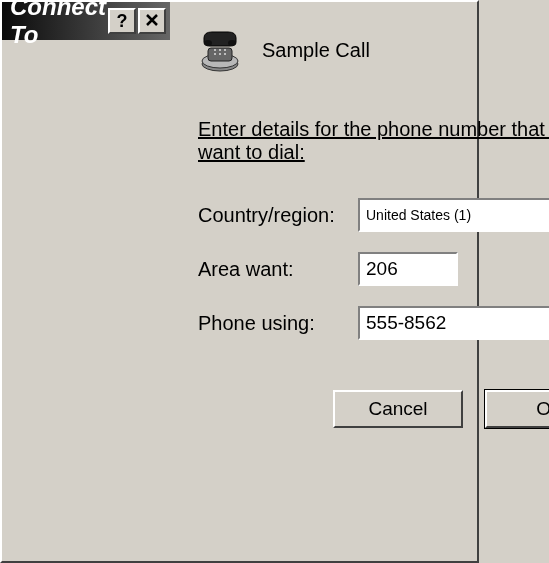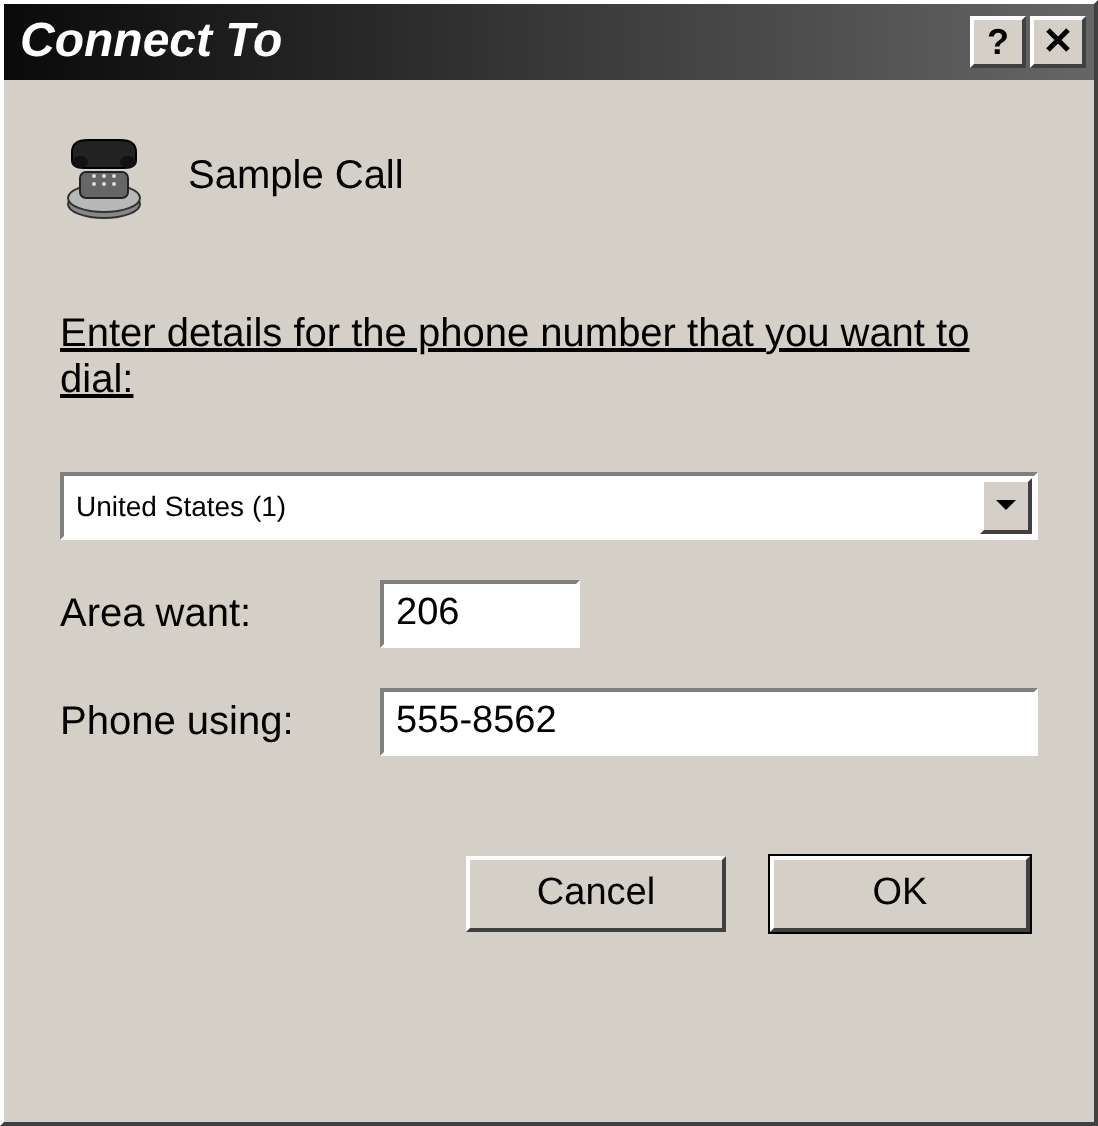--- a/index.html
+++ b/index.html
@@ -8,27 +8,26 @@
       padding: 0;
     }
     body {
       font-family: Tahoma, Arial, sans-serif;
       background: #d4d0c8;
       width: 549px;
       height: 563px;
       overflow: hidden;
     }
     .window {
-      width: 549px;
+      width: 479px;
       height: 563px;
       background: #d4d0c8;
       border: 2px solid;
       border-color: #ffffff #404040 #404040 #ffffff;
       display: flex;
-      flex-direction: column;
     }
     .titlebar {
       background: linear-gradient(to right, #0a0a0a, #666666);
       color: #ffffff;
       display: flex;
       align-items: center;
       height: 38px;
       padding: 0 4px 0 8px;
     }
     .titlebar-title {
@@ -192,20 +191,21 @@
           <circle cx="22" cy="28" r="1" fill="#ddd"></circle>
           <circle cx="27" cy="28" r="1" fill="#ddd"></circle>
         </svg>
       </div>
       <span class="conn-name">Sample Call</span>
     </div>
 
     <div class="instruction">Enter details for the phone number that you want to dial:</div>
 
     <div class="form-row">
+      <span class="form-label">Country/region:</span>
       <div class="country-select">
         <div class="select-value">United States (1)</div>
         <div class="select-btn">
           <span>
             <svg width="12" height="8" viewBox="0 0 12 8">
                 <path d="M1 1 L6 6 L11 1 Z" fill="#000"></path>
               </svg>
           </span>
         </div>
       </div>

